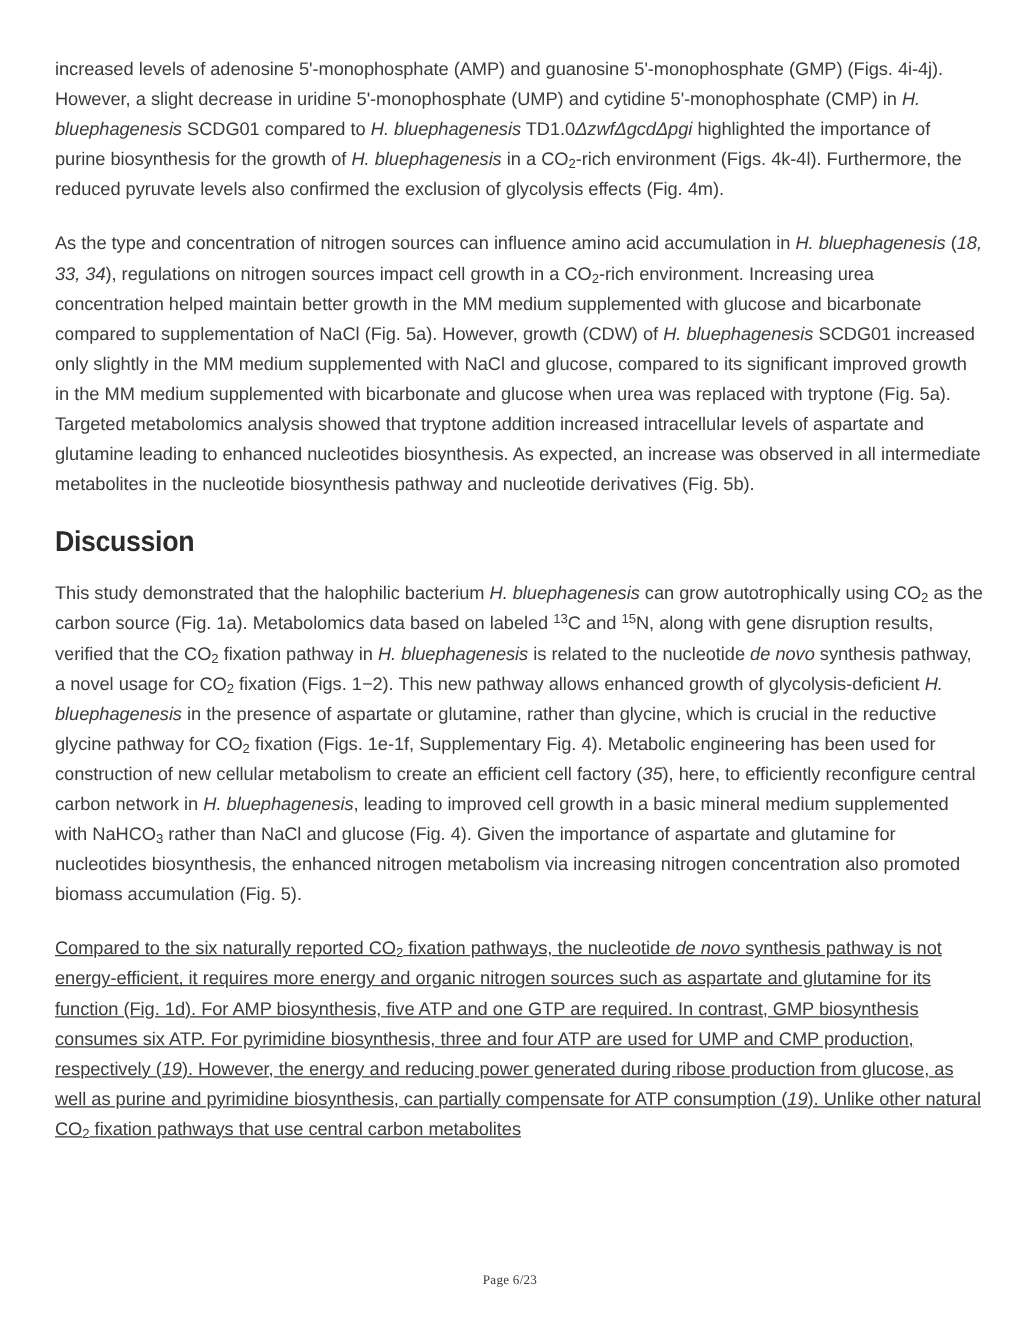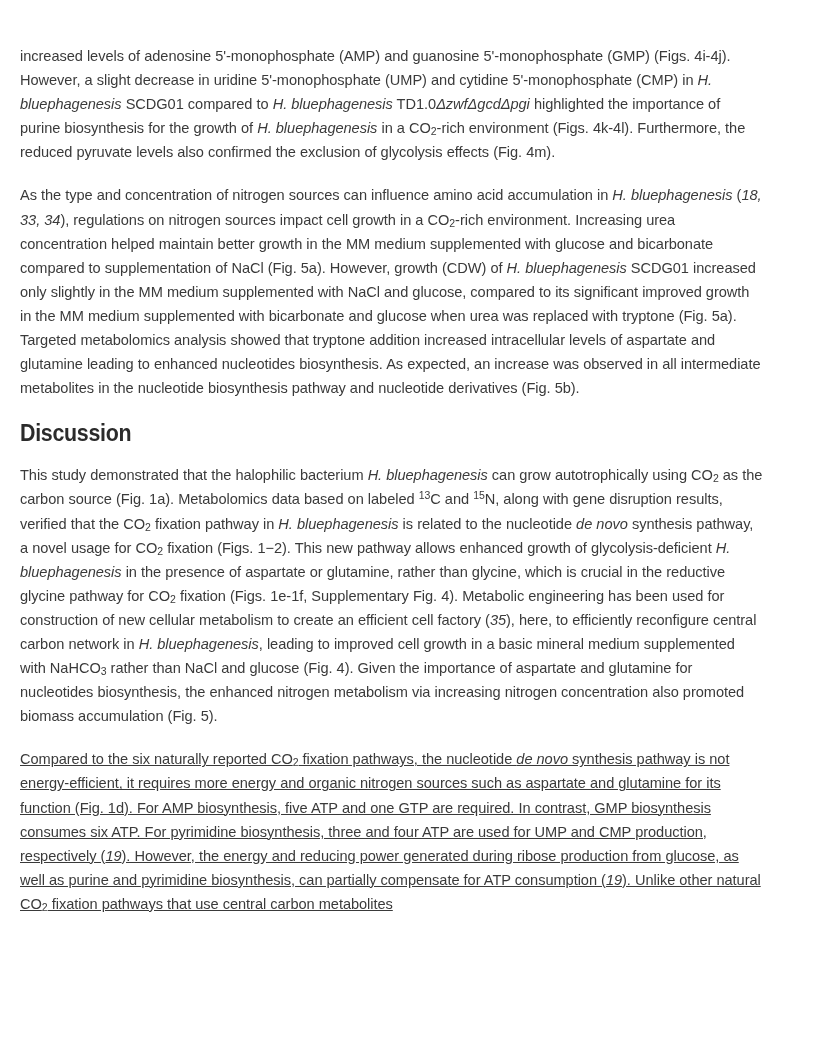--- a/index.html
+++ b/index.html
@@ -13,21 +13,21 @@
     font-family: "Liberation Sans", sans-serif;
     color: #2b2b2b;
     -webkit-font-smoothing: antialiased;
     overflow: hidden;
   }
   .page {
     position: relative;
     width: 816px;
     height: 1056px;
     box-sizing: border-box;
-    padding: 44px 36px 0 20px;
+    padding: 44px 36px 0 44px;
     background: #ffffff;
   }
   .content {
     width: 744px;
   }
   p.para {
     margin: 0 0 19px 0;
     font-size: 14.6px;
     line-height: 24.1px;
     letter-spacing: -0.05px;
@@ -84,13 +84,14 @@
     <p class="para">As the type and concentration of nitrogen sources can influence amino acid accumulation in <i>H. bluephagenesis</i> (<i>18, 33, 34</i>), regulations on nitrogen sources impact cell growth in a CO<sub>2</sub>-rich environment. Increasing urea concentration helped maintain better growth in the MM medium supplemented with glucose and bicarbonate compared to supplementation of NaCl (Fig. 5a). However, growth (CDW) of <i>H. bluephagenesis</i> SCDG01 increased only slightly in the MM medium supplemented with NaCl and glucose, compared to its significant improved growth in the MM medium supplemented with bicarbonate and glucose when urea was replaced with tryptone (Fig. 5a). Targeted metabolomics analysis showed that tryptone addition increased intracellular levels of aspartate and glutamine leading to enhanced nucleotides biosynthesis. As expected, an increase was observed in all intermediate metabolites in the nucleotide biosynthesis pathway and nucleotide derivatives (Fig. 5b).</p>
 
     <h2 class="section-heading">Discussion</h2>
 
     <p class="para">This study demonstrated that the halophilic bacterium <i>H. bluephagenesis</i> can grow autotrophically using CO<sub>2</sub> as the carbon source (Fig. 1a). Metabolomics data based on labeled <sup>13</sup>C and <sup>15</sup>N, along with gene disruption results, verified that the CO<sub>2</sub> fixation pathway in <i>H. bluephagenesis</i> is related to the nucleotide <i>de novo</i> synthesis pathway, a novel usage for CO<sub>2</sub> fixation (Figs. 1−2). This new pathway allows enhanced growth of glycolysis-deficient <i>H. bluephagenesis</i> in the presence of aspartate or glutamine, rather than glycine, which is crucial in the reductive glycine pathway for CO<sub>2</sub> fixation (Figs. 1e-1f, Supplementary Fig. 4). Metabolic engineering has been used for construction of new cellular metabolism to create an efficient cell factory (<i>35</i>), here, to efficiently reconfigure central carbon network in <i>H. bluephagenesis</i>, leading to improved cell growth in a basic mineral medium supplemented with NaHCO<sub>3</sub> rather than NaCl and glucose (Fig. 4). Given the importance of aspartate and glutamine for nucleotides biosynthesis, the enhanced nitrogen metabolism via increasing nitrogen concentration also promoted biomass accumulation (Fig. 5).</p>
 
     <p class="para">Compared to the six naturally reported CO<sub>2</sub> fixation pathways, the nucleotide <i>de novo</i> synthesis pathway is not energy-efficient, it requires more energy and organic nitrogen sources such as aspartate and glutamine for its function (Fig. 1d). For AMP biosynthesis, five ATP and one GTP are required. In contrast, GMP biosynthesis consumes six ATP. For pyrimidine biosynthesis, three and four ATP are used for UMP and CMP production, respectively (<i>19</i>). However, the energy and reducing power generated during ribose production from glucose, as well as purine and pyrimidine biosynthesis, can partially compensate for ATP consumption (<i>19</i>). Unlike other natural CO<sub>2</sub> fixation pathways that use central carbon metabolites</p>
 
   </div>
 
+  <div class="footer">Page 6/23</div>
 </div>
 
 </body></html>

